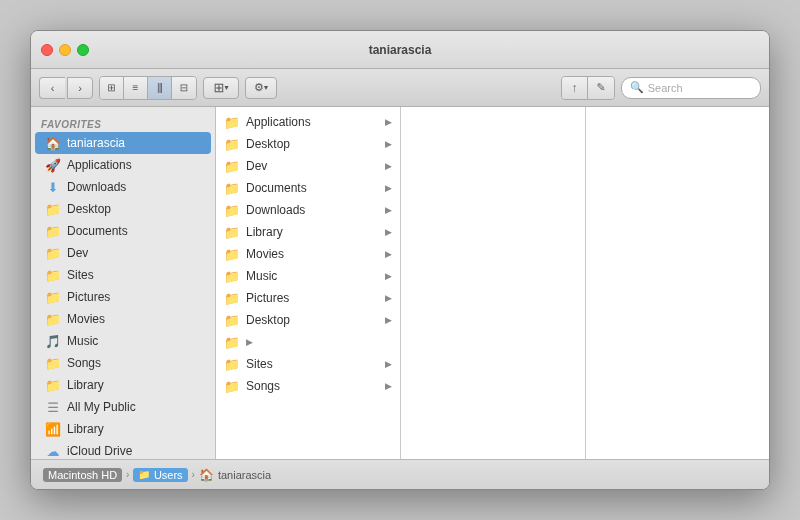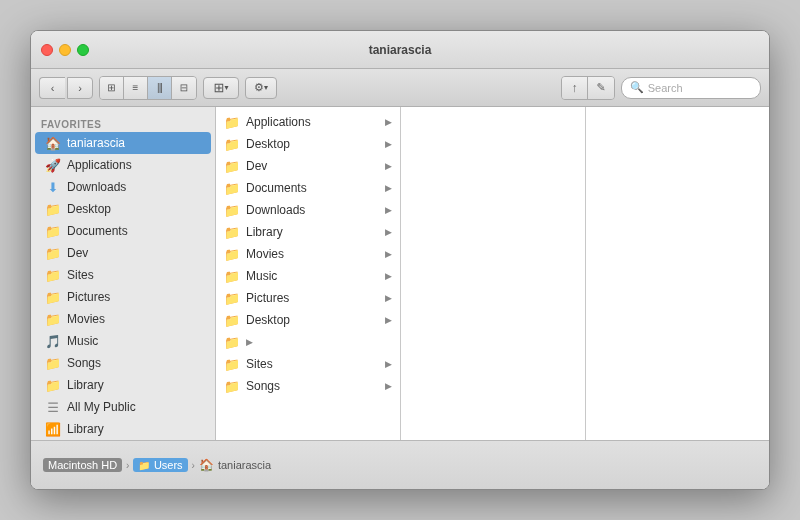--- a/index.html
+++ b/index.html
@@ -156,20 +156,21 @@
     }
     .sidebar::-webkit-scrollbar { width: 6px; }
     .sidebar::-webkit-scrollbar-thumb { background: #bbb; border-radius: 3px; }
     .sidebar-section-label {
       padding: 4px 10px 2px;
       font-size: 10px;
       font-weight: 700;
       color: #888;
       text-transform: uppercase;
       letter-spacing: 0.5px;
+      font-style: italic;
     }
     .sidebar-item {
       display: flex;
       align-items: center;
       padding: 3px 10px;
       gap: 6px;
       cursor: pointer;
       border-radius: 4px;
       margin: 0 4px;
       color: #333;
@@ -236,21 +237,21 @@
       text-overflow: ellipsis;
       font-size: 12px;
     }
     .file-item .arrow {
       font-size: 9px;
       color: #888;
     }
     
     .statusbar {
       background: linear-gradient(to bottom, #e0e0e0, #d4d4d4);
-      height: 49px;
+      height: 30px;
       border-top: 1px solid #b8b8b8;
       display: flex;
       align-items: center;
       padding: 0 12px;
       gap: 0;
       flex-shrink: 0;
     }
     .breadcrumb {
       display: flex;
       align-items: center;

